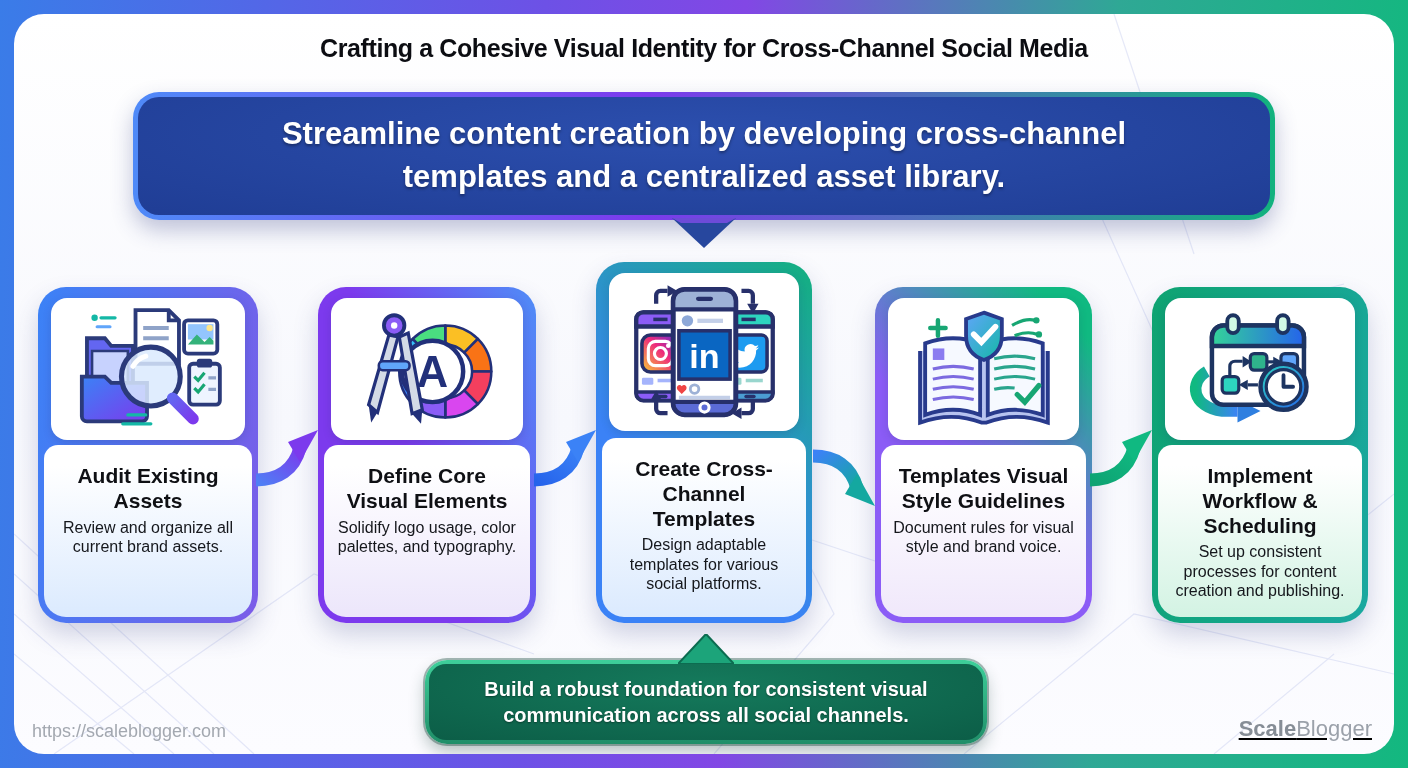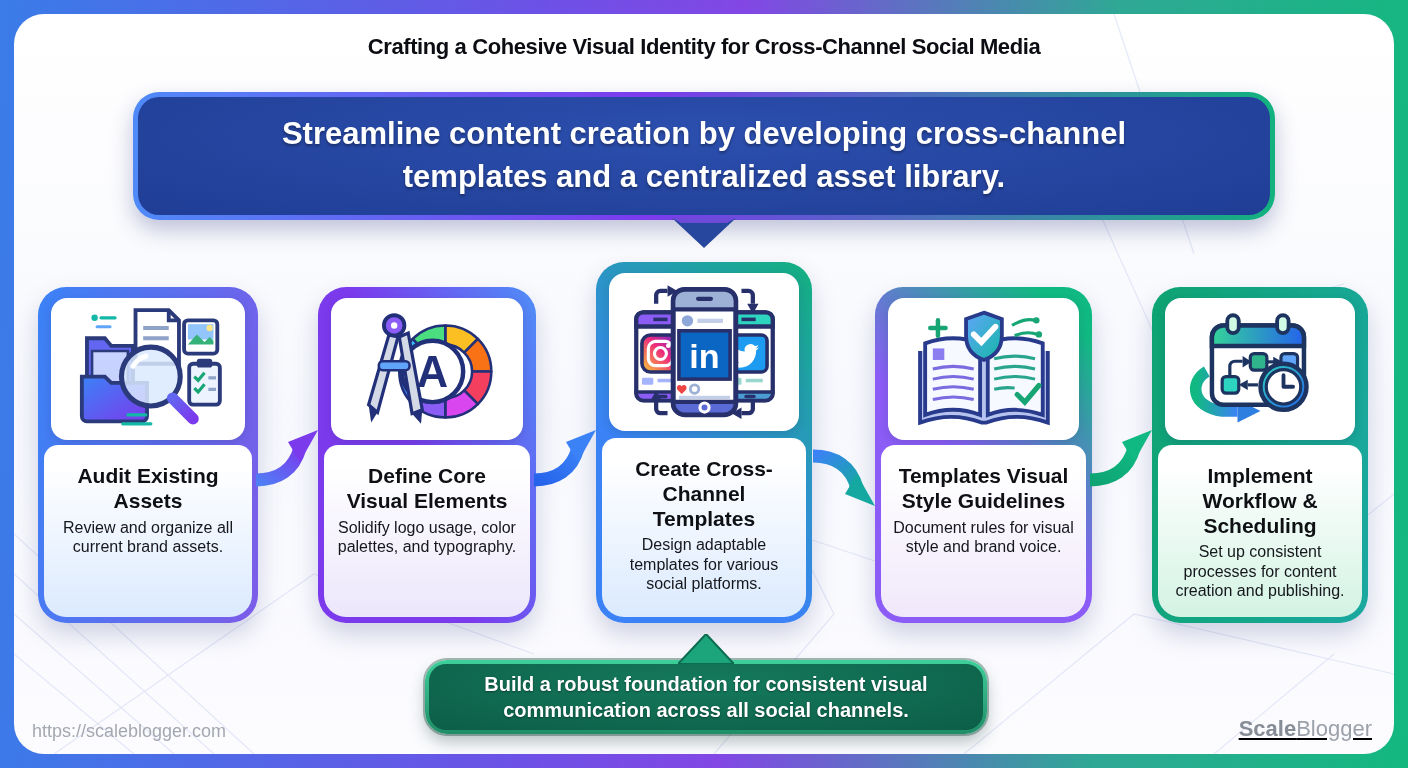--- a/index.html
+++ b/index.html
@@ -10,21 +10,21 @@
     overflow:hidden;
   }
   .panel {
     position:absolute; inset:14px; border-radius:30px; overflow:hidden;
     background:linear-gradient(180deg,#ffffff 0%,#f7f8fd 55%,#fcfcff 100%);
   }
   .bg-pattern { position:absolute; inset:0; width:100%; height:100%; }
 
   .page-title {
     position:absolute; top:20px; left:0; width:100%; text-align:center;
-    font-size:22px; font-weight:700; color:#0c0d12; letter-spacing:-0.4px;
+    font-size:25px; font-weight:700; color:#0c0d12; letter-spacing:-0.4px;
   }
 
   
   .top-banner {
     position:absolute; left:119px; top:78px; width:1142px; height:128px;
     padding:5px; border-radius:26px;
     background:linear-gradient(90deg,#4f8af8,#7c3aed 45%,#12b27e);
     box-shadow:0 10px 22px rgba(50,60,130,.30);
   }
   .top-banner-inner {
@@ -76,21 +76,21 @@
   }
 
   .flow-arrow { position:absolute; width:76px; height:76px; }
   .arrow-1 { left:236px;  top:404px; }
   .arrow-2 { left:514px;  top:404px; }
   .arrow-3 { left:793px;  top:428px; }
   .arrow-4 { left:1070px; top:404px; }
 
   
   .bottom-banner {
-    position:absolute; left:411px; top:646px; width:562px; height:74px;
+    position:absolute; left:411px; top:646px; width:562px; height:84px;
     padding:4px; border-radius:22px;
     background:linear-gradient(180deg,#3ecf9a,#1f8e68);
     box-shadow:0 0 0 2px rgba(10,60,45,.35), 0 8px 16px rgba(20,60,50,.30);
   }
   .bottom-banner-inner {
     width:100%; height:100%; border-radius:17px;
     background:radial-gradient(130% 180% at 50% 28%,#157a5c 0%,#0b5b45 60%,#084736 100%);
     display:flex; flex-direction:column; align-items:center; justify-content:center;
     color:#fff; font-weight:700; font-size:20px; line-height:1.32; text-align:center;
     text-shadow:0 1px 2px rgba(0,0,0,.4);

